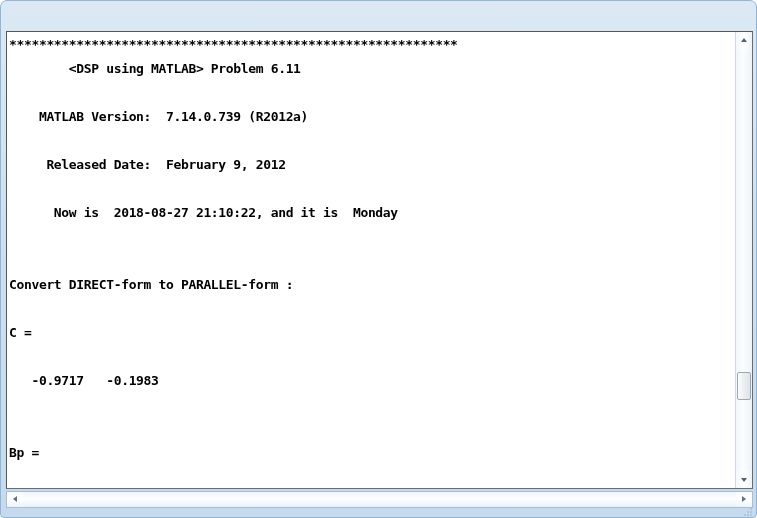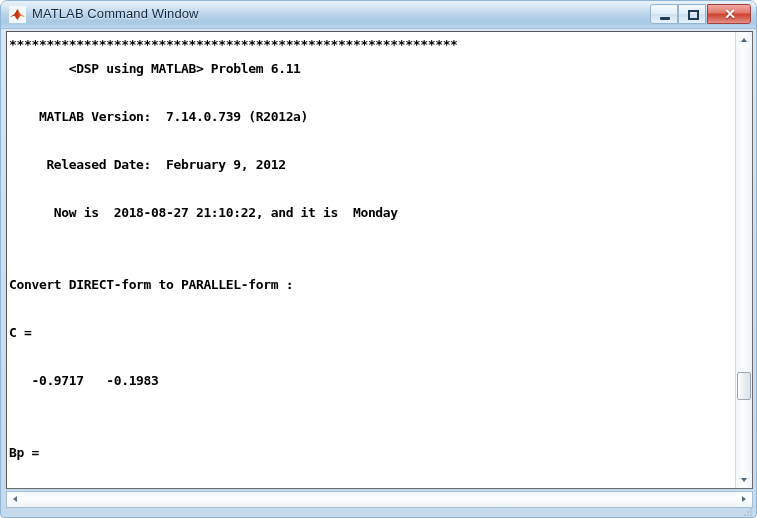--- a/index.html
+++ b/index.html
@@ -219,41 +219,20 @@
     bottom: 1px;
     width: 12px;
     height: 12px;
   }
 </style>
 </head>
 <body>
 
 <div id="window">
 
-  <div id="titlebar">
-    <span id="title-logo">
-      <svg width="17" height="17" viewBox="0 0 17 17">
-        <rect x="0" y="0" width="17" height="17" fill="#f4f8fb"></rect>
-        <path d="M1 11 L5.5 8.2 L8.5 3 L11.5 8.2 L16 11 L11.5 9.6 L8.5 14 L5.5 9.6 Z" fill="#d9481f"></path>
-        <path d="M8.5 3 L11.5 8.2 L16 11 L11.5 9.6 Z" fill="#f08a3c"></path>
-        <path d="M1 11 L5.5 8.2 L8.5 3 L8.5 14 L5.5 9.6 Z" fill="#b93516"></path>
-      </svg>
-    </span>
-    <span id="title-text">MATLAB Command Window</span>
-
-    <div class="win-btn" id="btn-min">
-      <span class="glyph-min"></span>
-    </div>
-    <div class="win-btn" id="btn-max">
-      <span class="glyph-max"></span>
-    </div>
-    <div class="win-btn" id="btn-close">
-      <span class="glyph-close">✕</span>
-    </div>
-  </div>
 
   <div id="client">
     <pre id="console-text">************************************************************
         &lt;DSP using MATLAB&gt; Problem 6.11
 
     MATLAB Version:  7.14.0.739 (R2012a)
 
      Released Date:  February 9, 2012
 
       Now is  2018-08-27 21:10:22, and it is  Monday

